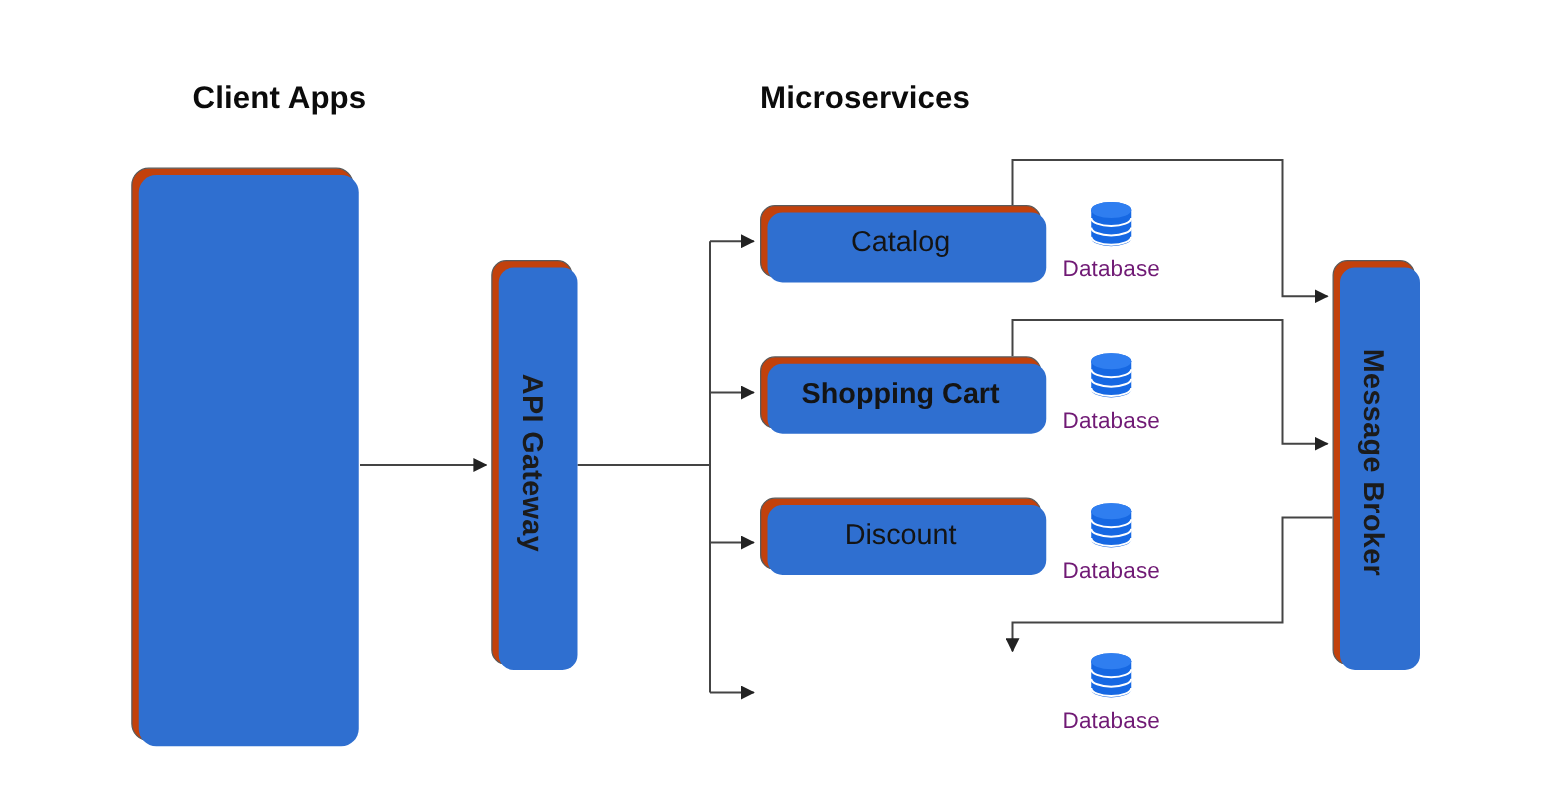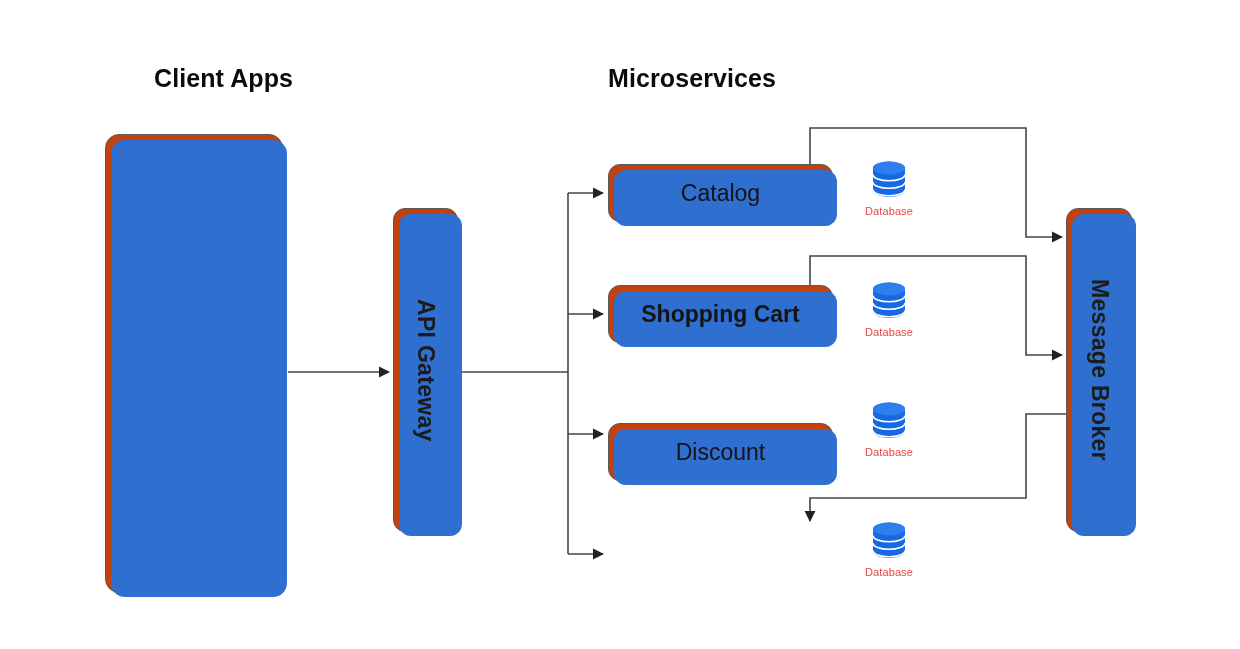--- a/index.html
+++ b/index.html
@@ -39,31 +39,31 @@
   #broker-label span{writing-mode:vertical-rl;text-orientation:mixed;
       font-size:23px;font-weight:bold;letter-spacing:.3px;white-space:nowrap;}
 
   
   .svc{width:225px;height:58px;left:608px;}
   .svc .svc-label{position:absolute;left:0;top:0;width:100%;height:100%;
       display:flex;align-items:center;justify-content:center;
       font-size:23px;color:#141414;white-space:nowrap;}
   #svc-0{top:164px;}
   #svc-1{top:285px;font-weight:bold;}
-  #svc-2{top:423px;}
+  #svc-2{top:398px;}
   #svc-3{top:525px;}
 
   
   .dbgroup{position:absolute;width:96px;text-align:center;}
   #db-0{left:841px;top:160px;}
   #db-1{left:841px;top:281px;}
   #db-2{left:841px;top:401px;}
   #db-3{left:841px;top:521px;}
   .dbicon{display:block;margin:0 auto;}
-  .dblabel{font-size:11px;color:#ef4444;margin-top:1px;letter-spacing:.1px;}
+  .dblabel{font-size:18px;color:#701a75;margin-top:1px;letter-spacing:.1px;}
 
   
   .deviceitem{position:absolute;width:120px;text-align:center;}
   #dev-mobile{left:134px;top:222px;}
   #dev-website{left:134px;top:413px;}
   .devlabel{font-size:15.5px;color:#1b1b1b;margin-top:6px;letter-spacing:.1px;}
 </style>
 </head>
 <body>
 

